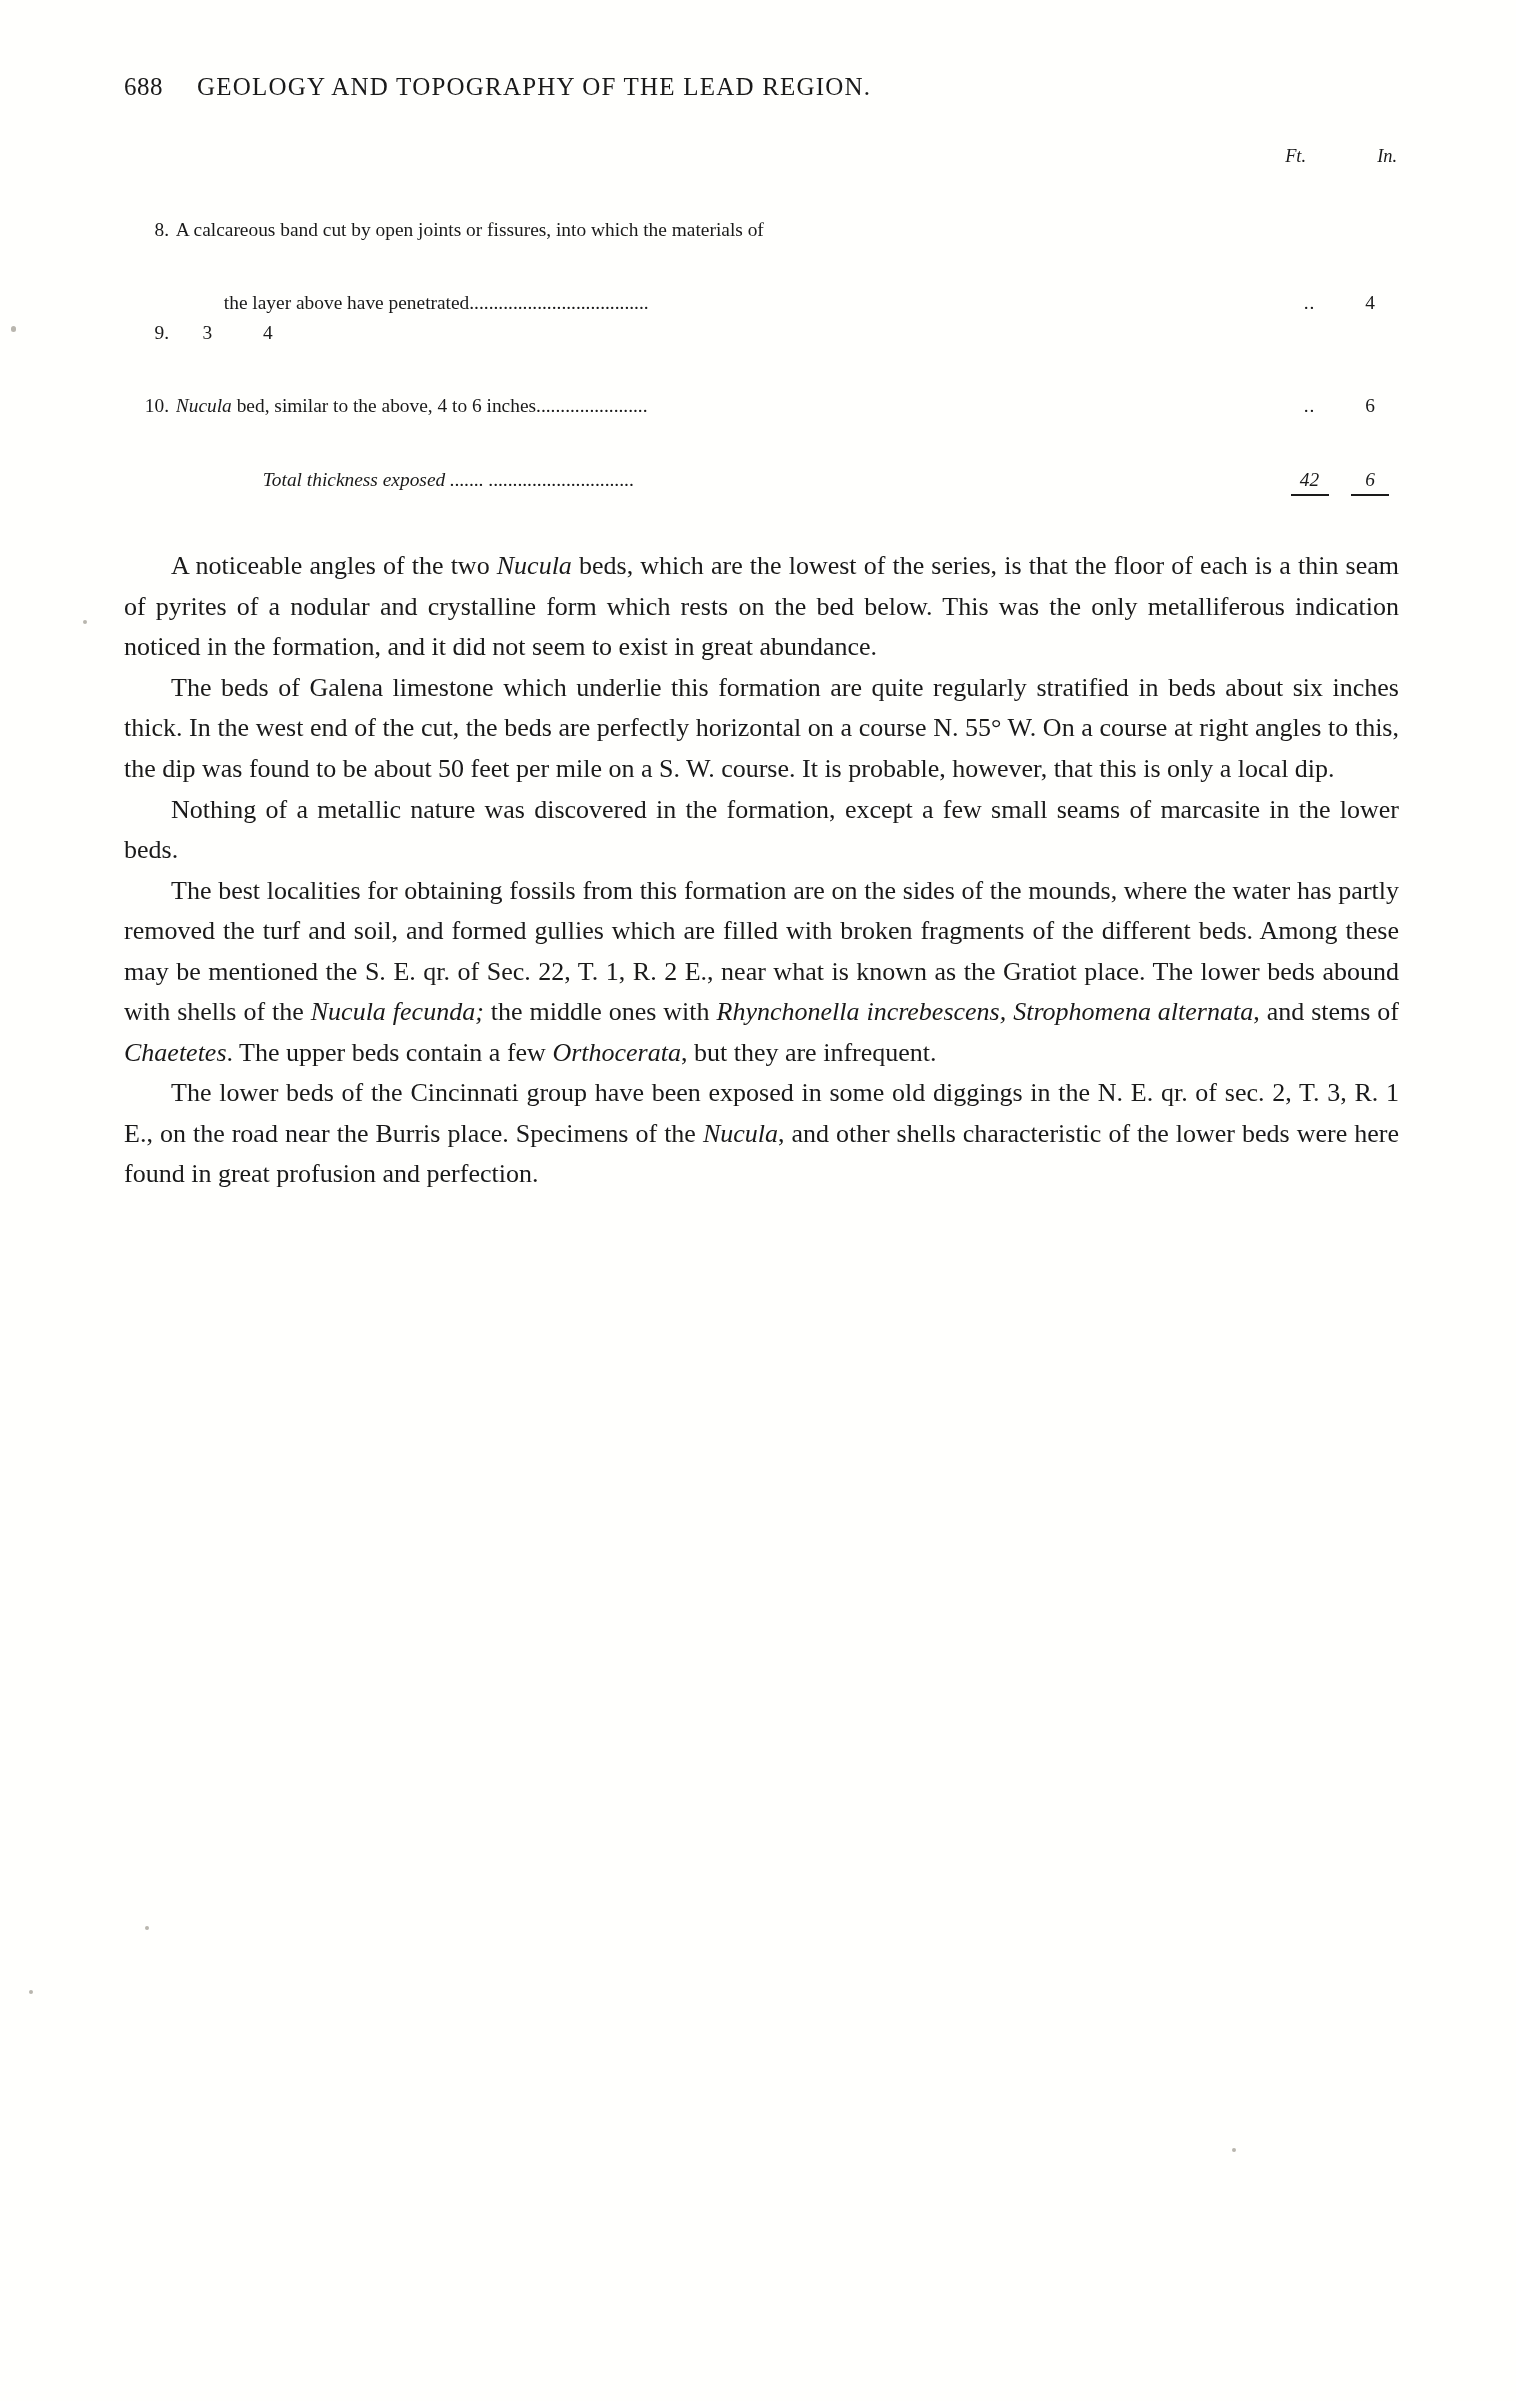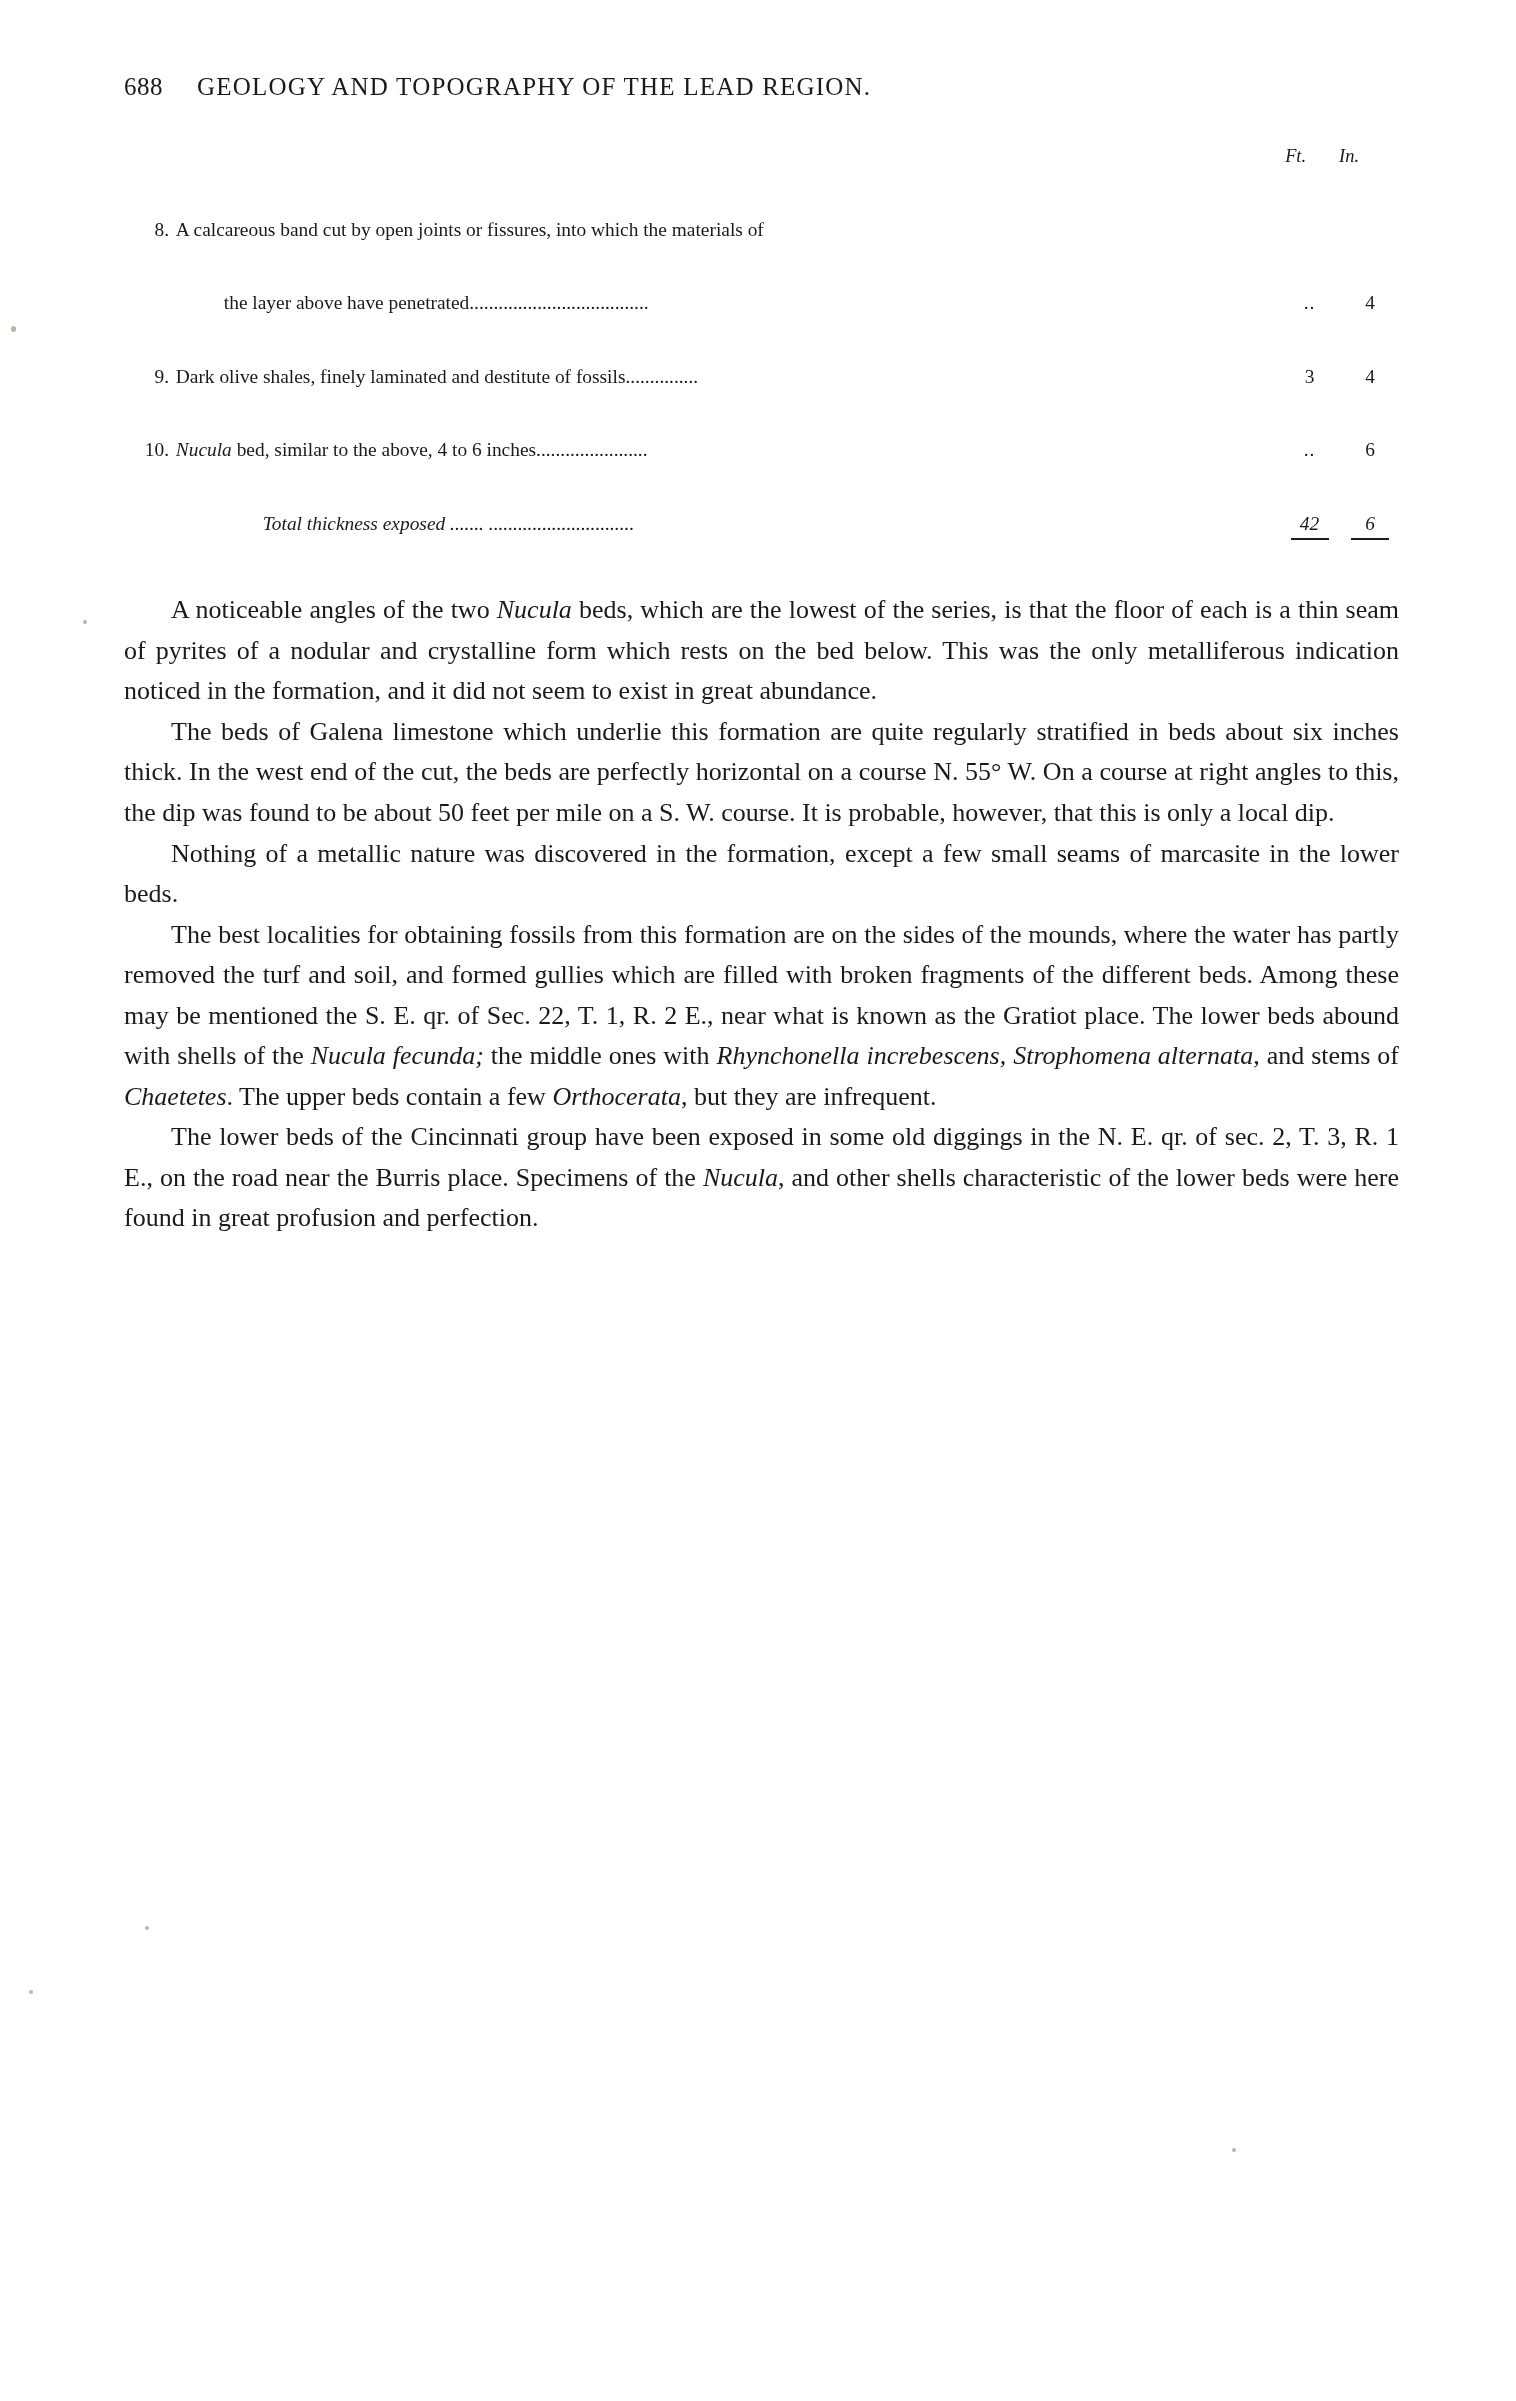--- a/index.html
+++ b/index.html
@@ -62,21 +62,21 @@
   }
   .col-head {
     display: flex;
     justify-content: flex-end;
     font-style: italic;
     font-size: 18.4px;
     margin-right: 1.9px;
     gap: 12px;
   }
   .col-head .ft { width: 63px; text-align: center; }
-  .col-head .in { width: 58px; text-align: left; font-style: italic; }
+  .col-head .in { width: 58px; text-align: right; font-style: italic; }
 
   .t-row {
     display: flex;
     align-items: baseline;
     width: 100%;
   }
   .t-num {
     width: 45px;
     text-align: right;
     flex: none;
@@ -179,21 +179,20 @@
 
       <div class="t-row">
         <div class="t-num"></div>
         <div class="t-text indent">the layer above have penetrated.....................................</div>
         <div class="t-ft dots">..</div>
         <div class="t-in">4</div>
       </div>
 
       <div class="t-row">
         <div class="t-num">9.</div>
-        <div class="t-text">Dark olive shales, finely laminated and destitute of fossils...............</div>
         <div class="t-ft">3</div>
         <div class="t-in">4</div>
       </div>
 
       <div class="t-row">
         <div class="t-num">10.</div>
         <div class="t-text"><i>Nucula</i><span> bed, similar to the above, 4 to 6 inches.......................</span></div>
         <div class="t-ft dots">..</div>
         <div class="t-in">6</div>
       </div>

